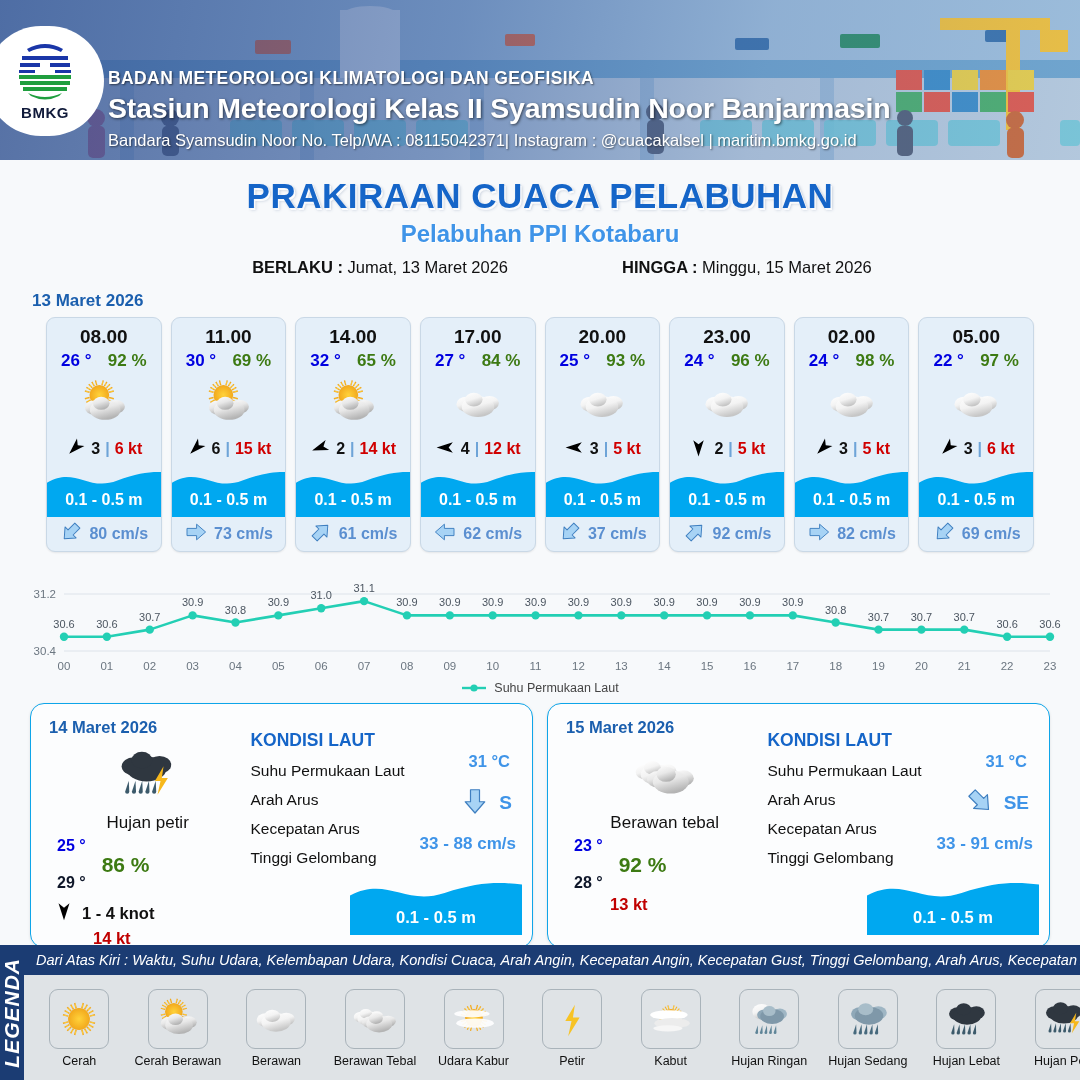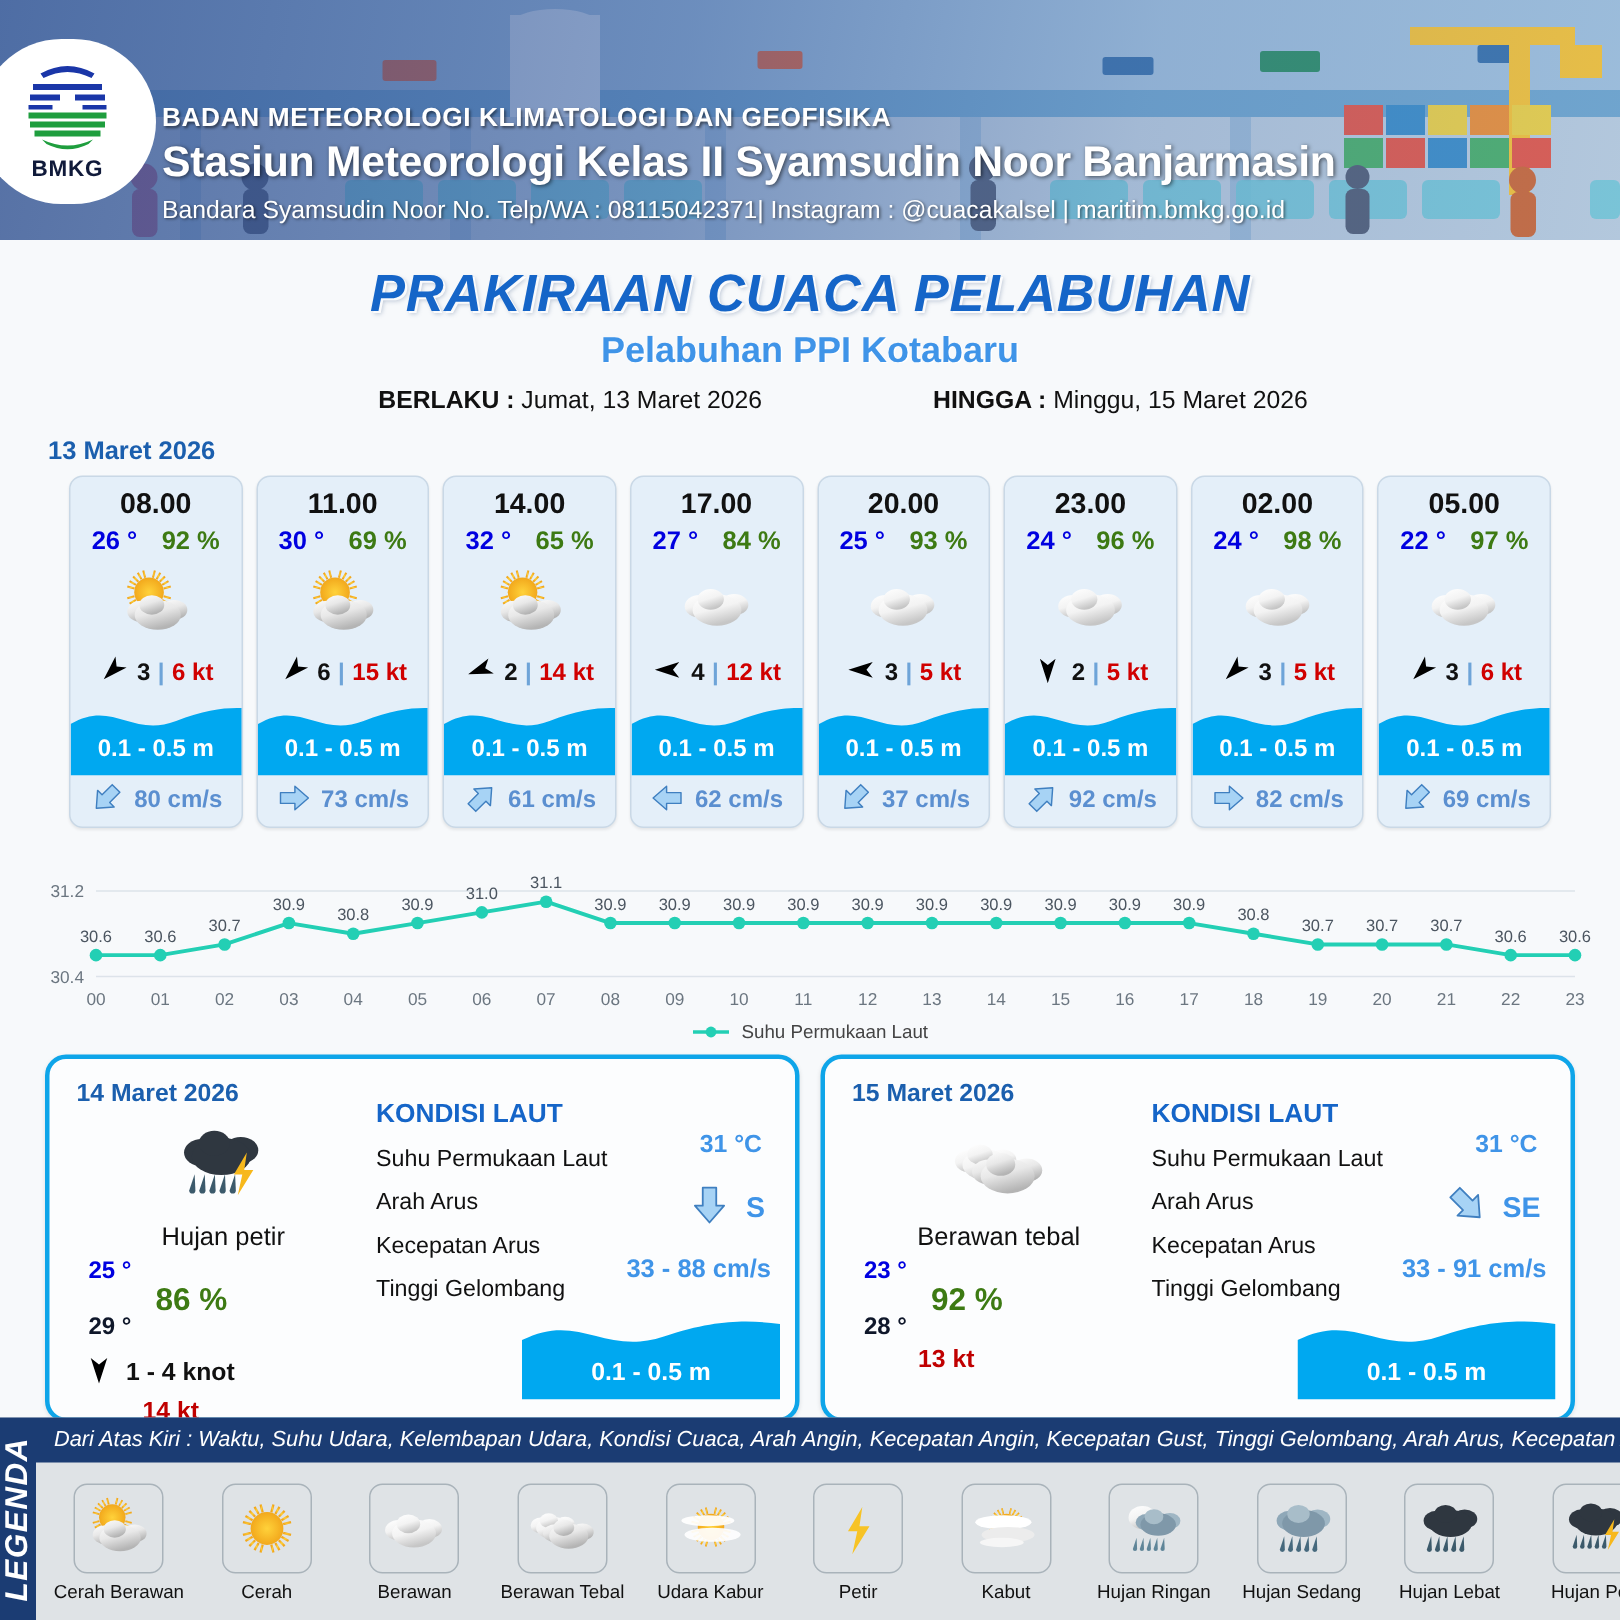--- a/index.html
+++ b/index.html
@@ -47,21 +47,20 @@
     color:#fff; font-size:16.5px; margin-top:6px;
     text-shadow:1px 1px 2px rgba(0,0,0,.55);
   }
 
   
   .title-main {
     text-align:center; margin-top:16px;
     font-size:35px; font-weight:bold; color:#1565c8;
     letter-spacing:.5px;
     text-shadow:1.5px 1.5px 0 rgba(255,255,255,.9), 2px 2px 3px rgba(120,140,170,.45);
-    font-style:italic;
   }
   .title-sub {
     text-align:center; margin-top:4px;
     font-size:24px; font-weight:bold; color:#3f94e8;
     text-shadow:1px 1px 0 rgba(255,255,255,.9);
   }
   .validity {
     display:flex; justify-content:center; gap:70px;
     margin-top:10px; font-size:16.5px; color:#111;
   }
@@ -103,21 +102,21 @@
   .chart-wrap { margin:12px 16px 0; position:relative; height:115px; }
   .chart-legend {
     display:flex; align-items:center; justify-content:center; gap:7px;
     font-size:12.5px; color:#444; margin-top:2px;
   }
   .legend-mark { width:26px; height:10px; display:block; }
 
   
   .dailies { display:flex; gap:14px; padding:8px 30px 0; }
   .daily {
-    flex:1; background:#fcfdfe; border:3px solid #0ea5e9;
+    flex:1; background:#fcfdfe; border:1px solid #0ea5e9;
     border-radius:14px; height:245px; position:relative;
     box-shadow:0 1px 3px rgba(0,0,0,.10);
     display:flex;
   }
   .d-left { width:43%; position:relative; padding:14px 0 0 18px; }
   .d-date { font-size:16.5px; font-weight:bold; color:#1b5fae; }
   .d-wicon { height:72px; display:flex; align-items:center; justify-content:center; margin-top:2px; }
   .d-cond { text-align:center; font-size:17px; color:#111; margin-top:2px; }
   .d-temps { display:flex; align-items:center; gap:16px; margin-top:4px; padding-left:8px; }
   .d-tcol { display:flex; flex-direction:column; }
@@ -1064,20 +1063,70 @@
     <stop offset="0%" stop-color="#fcfcfc"></stop>
                   <stop offset="50%" stop-color="#e8e8e8"></stop>
                   <stop offset="100%" stop-color="#b4b4b4"></stop>
   </linearGradient>
   <radialGradient id="sg">
                   <stop offset="0%" stop-color="#ffd23a"></stop>
                   <stop offset="100%" stop-color="#f2a81c"></stop>
                 </radialGradient>
 </defs>
               <g>
+                <line x1="71.42" y1="50" x2="81.92" y2="50" stroke="url(#sg)" stroke-width="2.9400000000000004"></line>
+                <line x1="70.69013119911185" y1="55.543903946095995" x2="80.83235237514707" y2="58.261503919672464" stroke="url(#sg)" stroke-width="2.9400000000000004"></line>
+                <line x1="68.55026414906268" y1="60.71" x2="77.64353088879929" y2="65.96" stroke="url(#sg)" stroke-width="2.9400000000000004"></line>
+                <line x1="65.14622725301585" y1="65.14622725301585" x2="72.5708484554746" y2="72.57084845547459" stroke="url(#sg)" stroke-width="2.9400000000000004"></line>
+                <line x1="60.71" y1="68.55026414906268" x2="65.96000000000001" y2="77.64353088879929" stroke="url(#sg)" stroke-width="2.9400000000000004"></line>
+                <line x1="55.543903946095995" y1="70.69013119911185" x2="58.261503919672464" y2="80.83235237514707" stroke="url(#sg)" stroke-width="2.9400000000000004"></line>
+                <line x1="50" y1="71.42" x2="50" y2="81.92" stroke="url(#sg)" stroke-width="2.9400000000000004"></line>
+                <line x1="44.456096053904005" y1="70.69013119911185" x2="41.73849608032754" y2="80.83235237514707" stroke="url(#sg)" stroke-width="2.9400000000000004"></line>
+                <line x1="39.290000000000006" y1="68.55026414906268" x2="34.040000000000006" y2="77.64353088879929" stroke="url(#sg)" stroke-width="2.9400000000000004"></line>
+                <line x1="34.85377274698415" y1="65.14622725301585" x2="27.429151544525403" y2="72.5708484554746" stroke="url(#sg)" stroke-width="2.9400000000000004"></line>
+                <line x1="31.449735850937323" y1="60.71" x2="22.356469111200717" y2="65.96" stroke="url(#sg)" stroke-width="2.9400000000000004"></line>
+                <line x1="29.30986880088816" y1="55.543903946096" x2="19.167647624852943" y2="58.26150391967247" stroke="url(#sg)" stroke-width="2.9400000000000004"></line>
+                <line x1="28.58" y1="50" x2="18.08" y2="50.00000000000001" stroke="url(#sg)" stroke-width="2.9400000000000004"></line>
+                <line x1="29.309868800888154" y1="44.456096053904005" x2="19.167647624852936" y2="41.738496080327536" stroke="url(#sg)" stroke-width="2.9400000000000004"></line>
+                <line x1="31.44973585093732" y1="39.290000000000006" x2="22.356469111200713" y2="34.040000000000006" stroke="url(#sg)" stroke-width="2.9400000000000004"></line>
+                <line x1="34.85377274698414" y1="34.85377274698416" x2="27.42915154452539" y2="27.429151544525414" stroke="url(#sg)" stroke-width="2.9400000000000004"></line>
+                <line x1="39.28999999999999" y1="31.44973585093733" x2="34.039999999999985" y2="22.356469111200727" stroke="url(#sg)" stroke-width="2.9400000000000004"></line>
+                <line x1="44.456096053904005" y1="29.309868800888154" x2="41.73849608032754" y2="19.167647624852936" stroke="url(#sg)" stroke-width="2.9400000000000004"></line>
+                <line x1="49.99999999999999" y1="28.58" x2="49.99999999999999" y2="18.08" stroke="url(#sg)" stroke-width="2.9400000000000004"></line>
+                <line x1="55.54390394609598" y1="29.309868800888154" x2="58.26150391967245" y2="19.167647624852936" stroke="url(#sg)" stroke-width="2.9400000000000004"></line>
+                <line x1="60.71" y1="31.449735850937323" x2="65.96000000000001" y2="22.356469111200717" stroke="url(#sg)" stroke-width="2.9400000000000004"></line>
+                <line x1="65.14622725301584" y1="34.85377274698415" x2="72.57084845547459" y2="27.4291515445254" stroke="url(#sg)" stroke-width="2.9400000000000004"></line>
+                <line x1="68.55026414906267" y1="39.28999999999999" x2="77.64353088879928" y2="34.039999999999985" stroke="url(#sg)" stroke-width="2.9400000000000004"></line>
+                <line x1="70.69013119911183" y1="44.45609605390399" x2="80.83235237514705" y2="41.73849608032751" stroke="url(#sg)" stroke-width="2.9400000000000004"></line>
+                <circle cx="50" cy="50" r="21" fill="url(#sg)"></circle>
+              </g>
+            </svg>
+          </div>
+    <div class="leg-lbl">Cerah</div>
+        </div>
+        <div class="leg-item">
+    <div class="leg-box">
+            <svg width="52" height="52" viewBox="0 0 100 100">
+              <defs>
+  <linearGradient id="cgL" x1="0" y1="0" x2="0.4" y2="1">
+    <stop offset="0%" stop-color="#ffffff"></stop>
+                  <stop offset="55%" stop-color="#f3f3f3"></stop>
+                  <stop offset="100%" stop-color="#c6c6c6"></stop>
+  </linearGradient>
+  <linearGradient id="cgD" x1="0" y1="0" x2="0.4" y2="1">
+    <stop offset="0%" stop-color="#fcfcfc"></stop>
+                  <stop offset="50%" stop-color="#e8e8e8"></stop>
+                  <stop offset="100%" stop-color="#b4b4b4"></stop>
+  </linearGradient>
+  <radialGradient id="sg">
+                  <stop offset="0%" stop-color="#ffd23a"></stop>
+                  <stop offset="100%" stop-color="#f2a81c"></stop>
+                </radialGradient>
+</defs>
+              <g>
                 <line x1="59.34" y1="36" x2="67.84" y2="36" stroke="url(#sg)" stroke-width="2.3800000000000003"></line>
                 <line x1="58.749153827852446" y1="40.48792224207771" x2="66.95952335130953" y2="42.68788412544914" stroke="url(#sg)" stroke-width="2.3800000000000003"></line>
                 <line x1="57.01688050162217" y1="44.67" x2="64.37809643378989" y2="48.92" stroke="url(#sg)" stroke-width="2.3800000000000003"></line>
                 <line x1="54.26123158577474" y1="48.26123158577474" x2="60.27163922586039" y2="54.27163922586038" stroke="url(#sg)" stroke-width="2.3800000000000003"></line>
                 <line x1="50.67" y1="51.01688050162217" x2="54.92" y2="58.37809643378989" stroke="url(#sg)" stroke-width="2.3800000000000003"></line>
                 <line x1="46.48792224207771" y1="52.749153827852446" x2="48.68788412544914" y2="60.95952335130953" stroke="url(#sg)" stroke-width="2.3800000000000003"></line>
                 <line x1="42" y1="53.34" x2="42" y2="61.84" stroke="url(#sg)" stroke-width="2.3800000000000003"></line>
                 <line x1="37.51207775792229" y1="52.749153827852446" x2="35.31211587455087" y2="60.95952335130953" stroke="url(#sg)" stroke-width="2.3800000000000003"></line>
                 <line x1="33.330000000000005" y1="51.01688050162217" x2="29.080000000000005" y2="58.37809643378989" stroke="url(#sg)" stroke-width="2.3800000000000003"></line>
                 <line x1="29.738768414225266" y1="48.26123158577474" x2="23.728360774139613" y2="54.27163922586039" stroke="url(#sg)" stroke-width="2.3800000000000003"></line>
@@ -1099,70 +1148,20 @@
               </g>
               <g>
                 <ellipse cx="33.3" cy="58" rx="16.32" ry="12.24" fill="url(#cgD)"></ellipse>
   <ellipse cx="70.7" cy="56.3" rx="15.3" ry="11.56" fill="url(#cgD)"></ellipse>
   <ellipse cx="52" cy="62.08" rx="26.52" ry="17" fill="url(#cgD)"></ellipse>
   <ellipse cx="45.2" cy="50.519999999999996" rx="14.28" ry="11.22" fill="url(#cgD)"></ellipse>
               </g>
             </svg>
           </div>
     <div class="leg-lbl">Cerah Berawan</div>
-        </div>
-        <div class="leg-item">
-    <div class="leg-box">
-            <svg width="52" height="52" viewBox="0 0 100 100">
-              <defs>
-  <linearGradient id="cgL" x1="0" y1="0" x2="0.4" y2="1">
-    <stop offset="0%" stop-color="#ffffff"></stop>
-                  <stop offset="55%" stop-color="#f3f3f3"></stop>
-                  <stop offset="100%" stop-color="#c6c6c6"></stop>
-  </linearGradient>
-  <linearGradient id="cgD" x1="0" y1="0" x2="0.4" y2="1">
-    <stop offset="0%" stop-color="#fcfcfc"></stop>
-                  <stop offset="50%" stop-color="#e8e8e8"></stop>
-                  <stop offset="100%" stop-color="#b4b4b4"></stop>
-  </linearGradient>
-  <radialGradient id="sg">
-                  <stop offset="0%" stop-color="#ffd23a"></stop>
-                  <stop offset="100%" stop-color="#f2a81c"></stop>
-                </radialGradient>
-</defs>
-              <g>
-                <line x1="71.42" y1="50" x2="81.92" y2="50" stroke="url(#sg)" stroke-width="2.9400000000000004"></line>
-                <line x1="70.69013119911185" y1="55.543903946095995" x2="80.83235237514707" y2="58.261503919672464" stroke="url(#sg)" stroke-width="2.9400000000000004"></line>
-                <line x1="68.55026414906268" y1="60.71" x2="77.64353088879929" y2="65.96" stroke="url(#sg)" stroke-width="2.9400000000000004"></line>
-                <line x1="65.14622725301585" y1="65.14622725301585" x2="72.5708484554746" y2="72.57084845547459" stroke="url(#sg)" stroke-width="2.9400000000000004"></line>
-                <line x1="60.71" y1="68.55026414906268" x2="65.96000000000001" y2="77.64353088879929" stroke="url(#sg)" stroke-width="2.9400000000000004"></line>
-                <line x1="55.543903946095995" y1="70.69013119911185" x2="58.261503919672464" y2="80.83235237514707" stroke="url(#sg)" stroke-width="2.9400000000000004"></line>
-                <line x1="50" y1="71.42" x2="50" y2="81.92" stroke="url(#sg)" stroke-width="2.9400000000000004"></line>
-                <line x1="44.456096053904005" y1="70.69013119911185" x2="41.73849608032754" y2="80.83235237514707" stroke="url(#sg)" stroke-width="2.9400000000000004"></line>
-                <line x1="39.290000000000006" y1="68.55026414906268" x2="34.040000000000006" y2="77.64353088879929" stroke="url(#sg)" stroke-width="2.9400000000000004"></line>
-                <line x1="34.85377274698415" y1="65.14622725301585" x2="27.429151544525403" y2="72.5708484554746" stroke="url(#sg)" stroke-width="2.9400000000000004"></line>
-                <line x1="31.449735850937323" y1="60.71" x2="22.356469111200717" y2="65.96" stroke="url(#sg)" stroke-width="2.9400000000000004"></line>
-                <line x1="29.30986880088816" y1="55.543903946096" x2="19.167647624852943" y2="58.26150391967247" stroke="url(#sg)" stroke-width="2.9400000000000004"></line>
-                <line x1="28.58" y1="50" x2="18.08" y2="50.00000000000001" stroke="url(#sg)" stroke-width="2.9400000000000004"></line>
-                <line x1="29.309868800888154" y1="44.456096053904005" x2="19.167647624852936" y2="41.738496080327536" stroke="url(#sg)" stroke-width="2.9400000000000004"></line>
-                <line x1="31.44973585093732" y1="39.290000000000006" x2="22.356469111200713" y2="34.040000000000006" stroke="url(#sg)" stroke-width="2.9400000000000004"></line>
-                <line x1="34.85377274698414" y1="34.85377274698416" x2="27.42915154452539" y2="27.429151544525414" stroke="url(#sg)" stroke-width="2.9400000000000004"></line>
-                <line x1="39.28999999999999" y1="31.44973585093733" x2="34.039999999999985" y2="22.356469111200727" stroke="url(#sg)" stroke-width="2.9400000000000004"></line>
-                <line x1="44.456096053904005" y1="29.309868800888154" x2="41.73849608032754" y2="19.167647624852936" stroke="url(#sg)" stroke-width="2.9400000000000004"></line>
-                <line x1="49.99999999999999" y1="28.58" x2="49.99999999999999" y2="18.08" stroke="url(#sg)" stroke-width="2.9400000000000004"></line>
-                <line x1="55.54390394609598" y1="29.309868800888154" x2="58.26150391967245" y2="19.167647624852936" stroke="url(#sg)" stroke-width="2.9400000000000004"></line>
-                <line x1="60.71" y1="31.449735850937323" x2="65.96000000000001" y2="22.356469111200717" stroke="url(#sg)" stroke-width="2.9400000000000004"></line>
-                <line x1="65.14622725301584" y1="34.85377274698415" x2="72.57084845547459" y2="27.4291515445254" stroke="url(#sg)" stroke-width="2.9400000000000004"></line>
-                <line x1="68.55026414906267" y1="39.28999999999999" x2="77.64353088879928" y2="34.039999999999985" stroke="url(#sg)" stroke-width="2.9400000000000004"></line>
-                <line x1="70.69013119911183" y1="44.45609605390399" x2="80.83235237514705" y2="41.73849608032751" stroke="url(#sg)" stroke-width="2.9400000000000004"></line>
-                <circle cx="50" cy="50" r="21" fill="url(#sg)"></circle>
-              </g>
-            </svg>
-          </div>
-    <div class="leg-lbl">Cerah</div>
         </div>
         <div class="leg-item">
     <div class="leg-box">
             <svg width="52" height="52" viewBox="0 0 100 100">
               <defs>
   <linearGradient id="cgL" x1="0" y1="0" x2="0.4" y2="1">
     <stop offset="0%" stop-color="#ffffff"></stop>
                   <stop offset="55%" stop-color="#f3f3f3"></stop>
                   <stop offset="100%" stop-color="#c6c6c6"></stop>
   </linearGradient>

